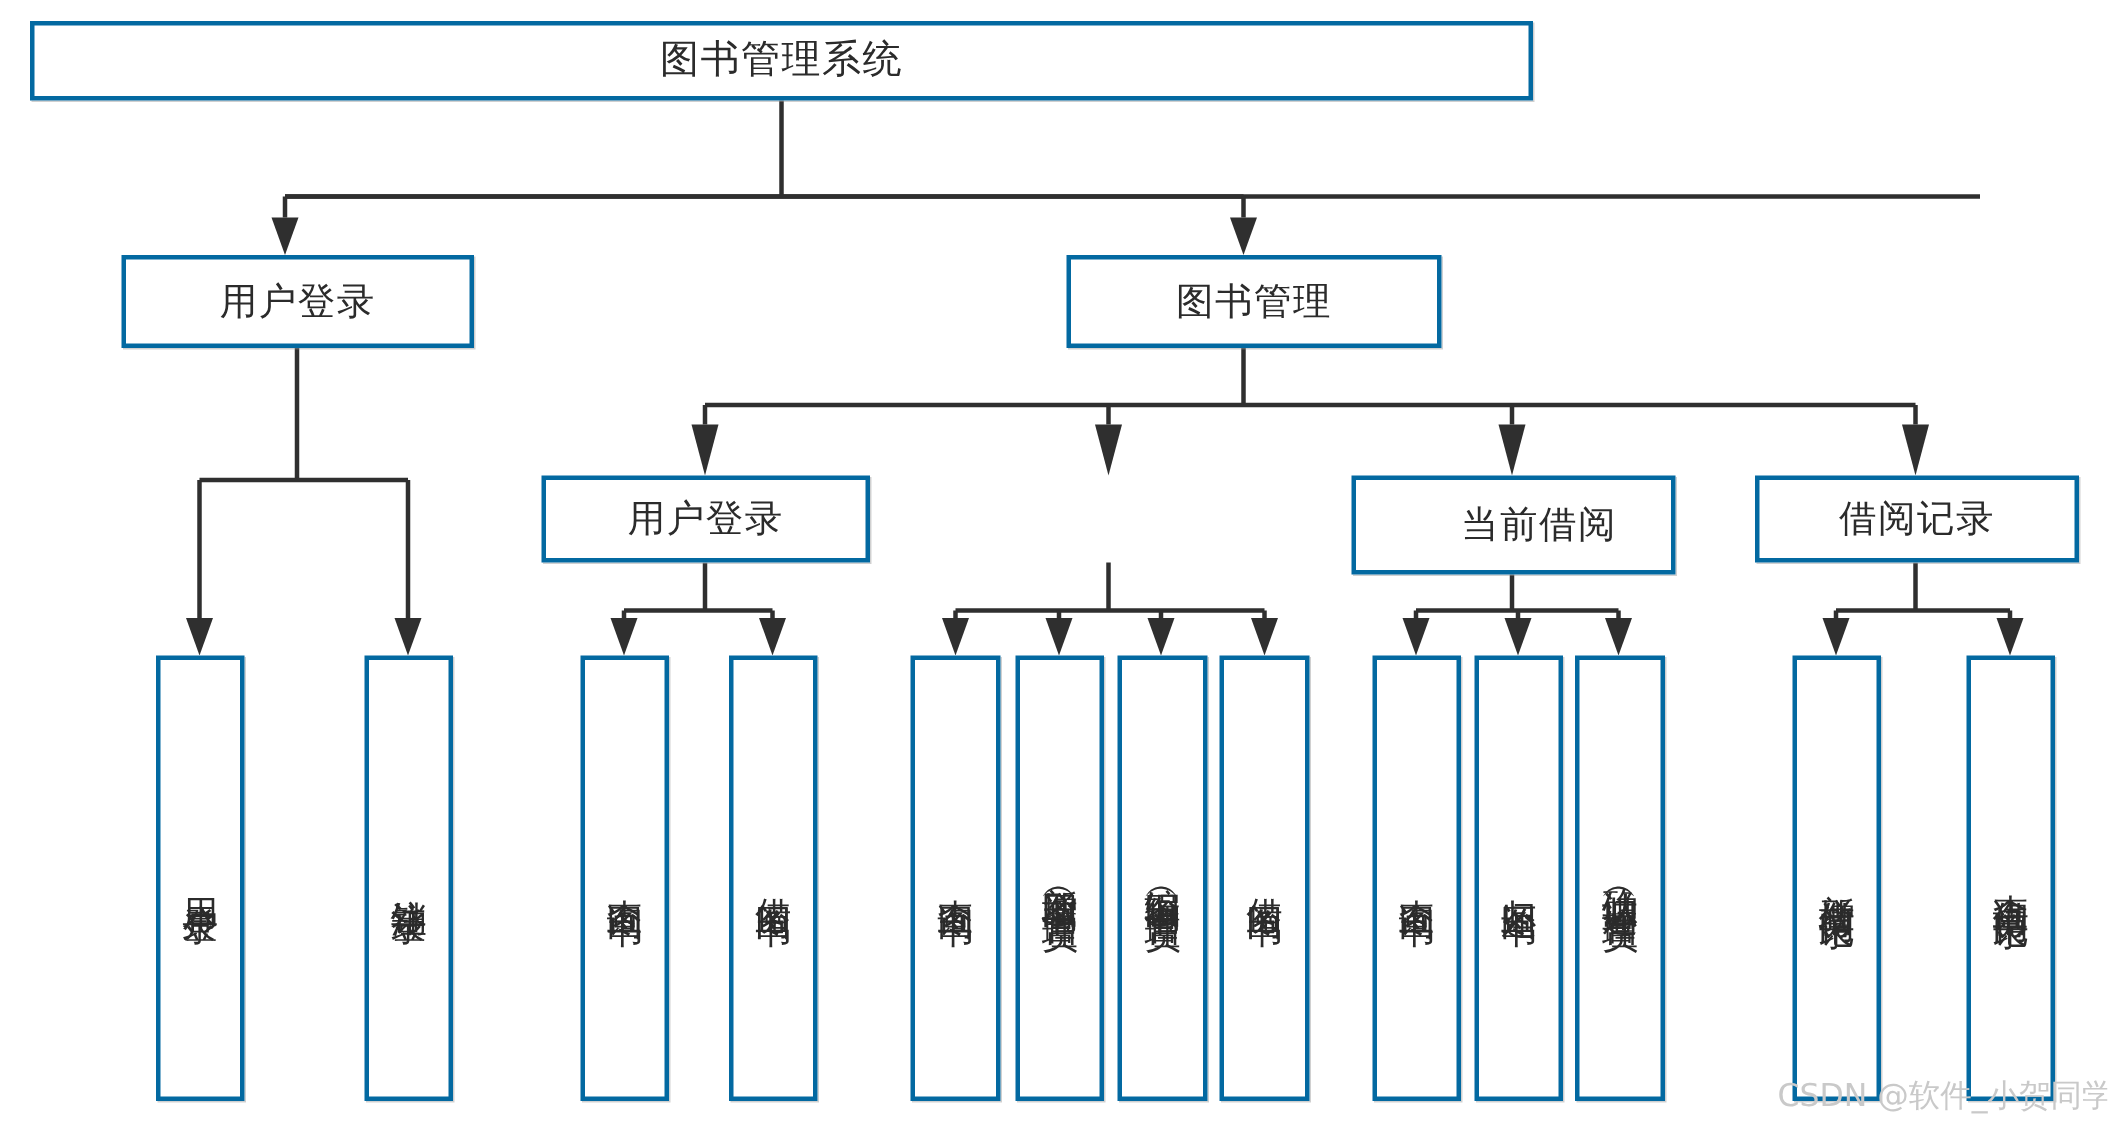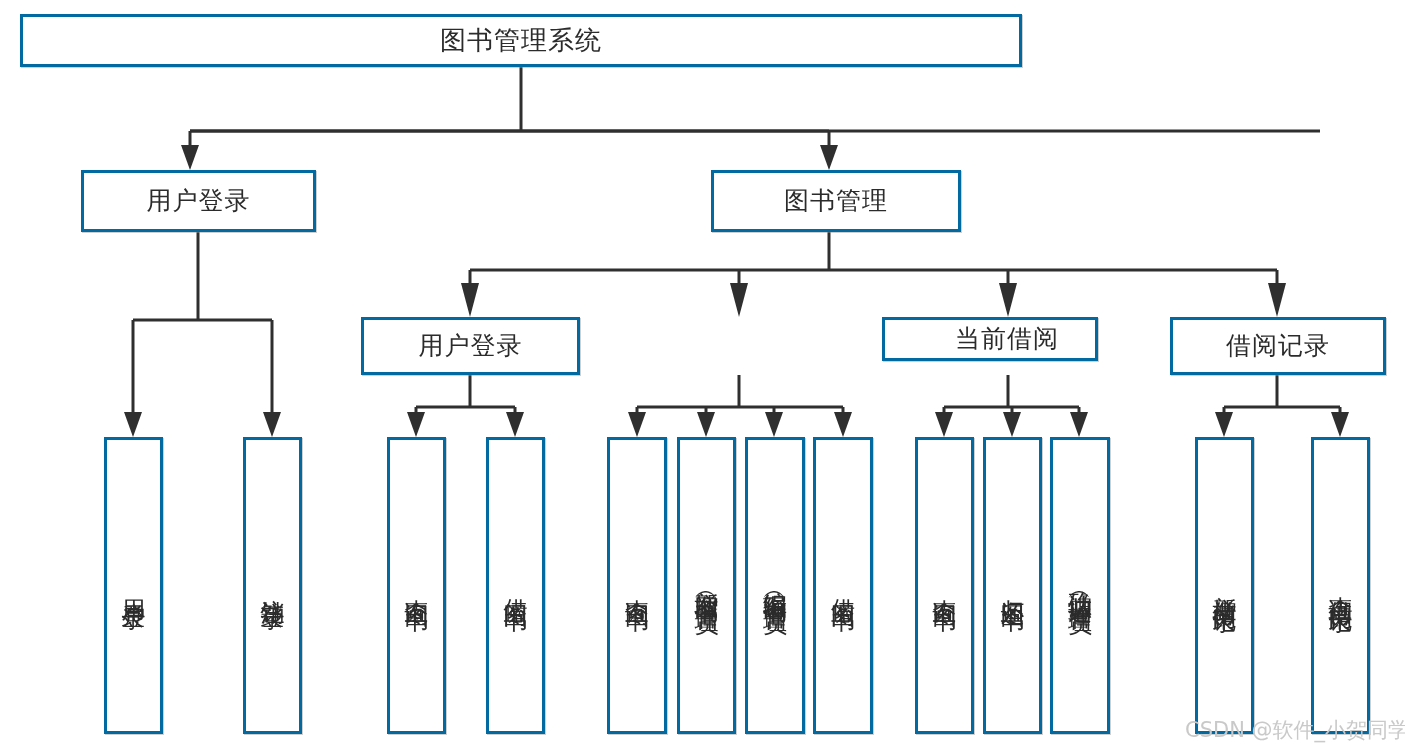--- a/index.html
+++ b/index.html
@@ -158,21 +158,21 @@
   <div class="node h" style="left:81px; top:170px; width:235px; height:62px;">
     <span class="label">用户登录</span>
   </div>
   <div class="node h" style="left:711px; top:170px; width:250px; height:62px;">
     <span class="label">图书管理</span>
   </div>
 
   <div class="node h" style="left:361px; top:317px; width:219px; height:58px;">
     <span class="label">用户登录</span>
   </div>
-  <div class="node h" style="left:882px; top:317px; width:216px; height:44px;padding-left:34px;">
+  <div class="node h" style="left:901px; top:317px; width:216px; height:66px;padding-left:34px;">
     <span class="label">当前借阅</span>
   </div>
   <div class="node h" style="left:1170px; top:317px; width:216px; height:58px;">
     <span class="label">借阅记录</span>
   </div>
 
   <div class="node v" style="left:104px; top:437px; width:59px; height:297px;">
     <span class="label">用户登录</span>
   </div>
   <div class="node v" style="left:243px; top:437px; width:59px; height:297px;">

